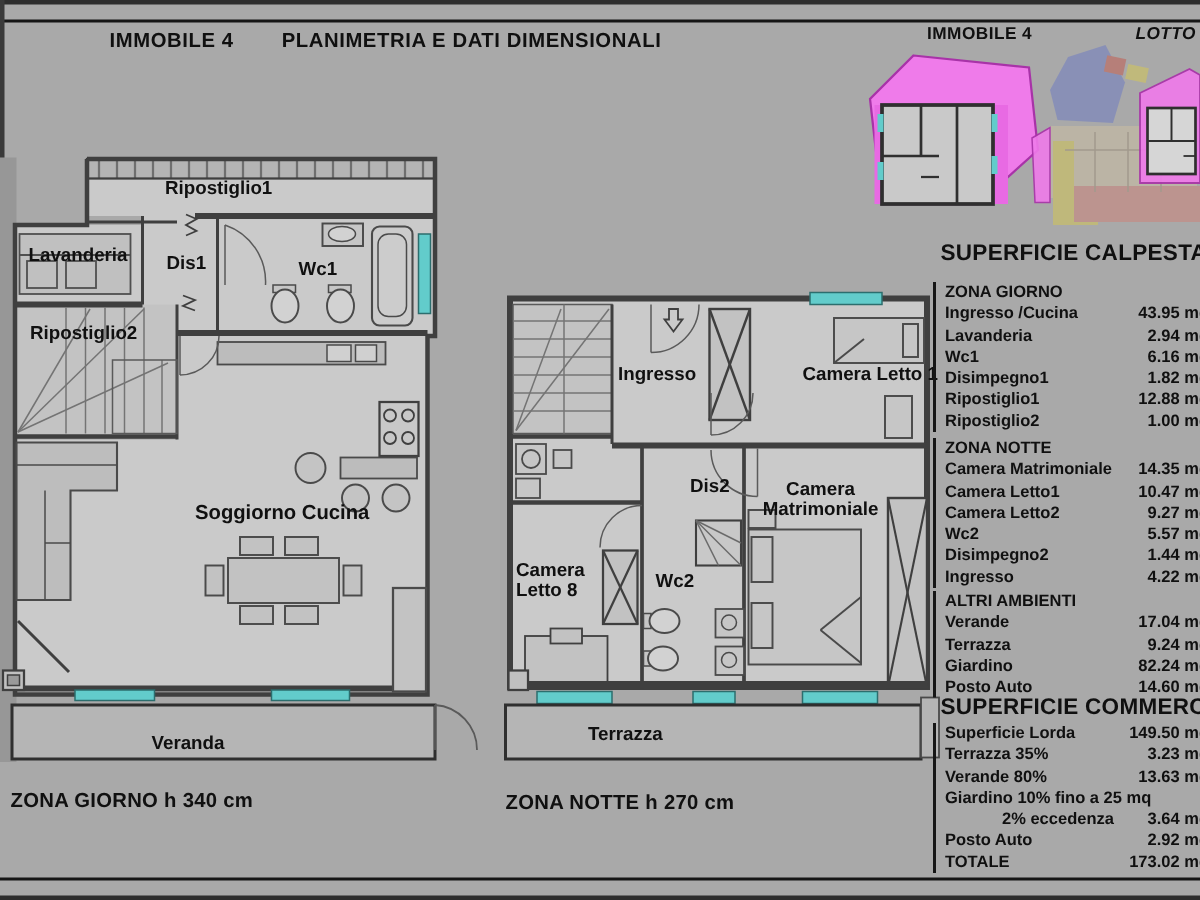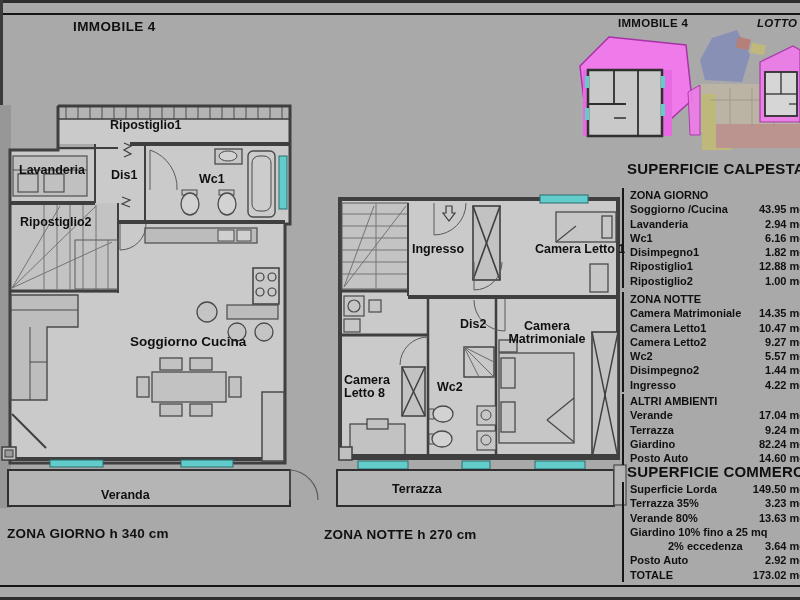--- a/index.html
+++ b/index.html
@@ -34,20 +34,21 @@
 <body>
 
 <div class="abs edge-top"></div>
 <div class="abs rule-top"></div>
 <div class="abs rule-bottom"></div>
 <div class="abs edge-bottom"></div>
 <div class="abs edge-left"></div>
 
 <div class="abs title-bar">
   <span>IMMOBILE 4</span>
+  <span>PLANIMETRIA E DATI DIMENSIONALI</span>
 </div>
 
 <svg width="800" height="600" viewBox="0 0 800 600">
   <defs>
     <pattern id="ticks" width="12" height="13" patternUnits="userSpaceOnUse">
       <rect width="12" height="13" fill="#b4b4b4"></rect>
       <line x1="6" y1="0" x2="6" y2="13" stroke="#6f6f6f" stroke-width="1.5"></line>
     </pattern>
   </defs>
 
@@ -313,28 +314,28 @@
 <div class="abs room-label" style="left:101px;top:489px;">Veranda</div>
 <div class="abs caption" style="left:7px;top:526px;">ZONA GIORNO h 340 cm</div>
 
 <div class="abs room-label" style="left:412px;top:243px;">Ingresso</div>
 <div class="abs room-label" style="left:503px;top:243px;margin-left:32px;">Camera Letto 1</div>
 <div class="abs room-label" style="left:460px;top:318px;">Dis2</div>
 <div class="abs room-label wrap" style="left:503px;top:320px;width:88px;">Camera Matrimoniale</div>
 <div class="abs room-label wrap" style="left:344px;top:374px;width:52px;text-align:left;">Camera Letto 8</div>
 <div class="abs room-label" style="left:437px;top:381px;">Wc2</div>
 <div class="abs room-label" style="left:392px;top:483px;">Terrazza</div>
-<div class="abs caption" style="left:324px;top:527px;text-align:right;">ZONA NOTTE h 270 cm</div>
+<div class="abs caption" style="left:337px;top:527px;text-align:right;">ZONA NOTTE h 270 cm</div>
 
 <div class="abs panel-title" style="top:160px;">SUPERFICIE CALPESTABILE</div>
 
 <div class="abs pblock" style="top:188px;">
   <div class="pheading">ZONA GIORNO</div>
   <div class="prow">
-      <span class="plabel">Soggiorno /Cucina</span>
+      <span class="plabel">Ingresso /Cucina</span>
       <span class="pval">43.95 mq</span>
     </div>
   <div class="prow">
       <span class="plabel">Lavanderia</span>
       <span class="pval">2.94 mq</span>
     </div>
   <div class="prow">
       <span class="plabel">Wc1</span>
       <span class="pval">6.16 mq</span>
     </div>

